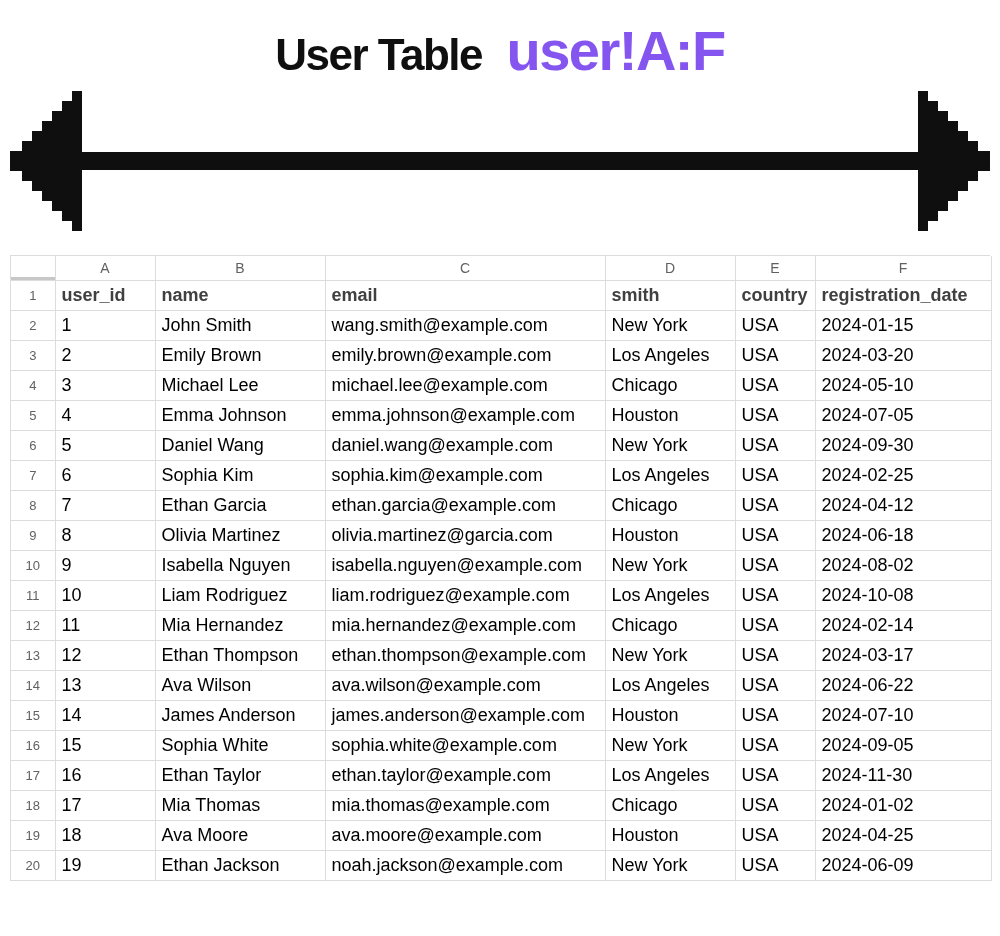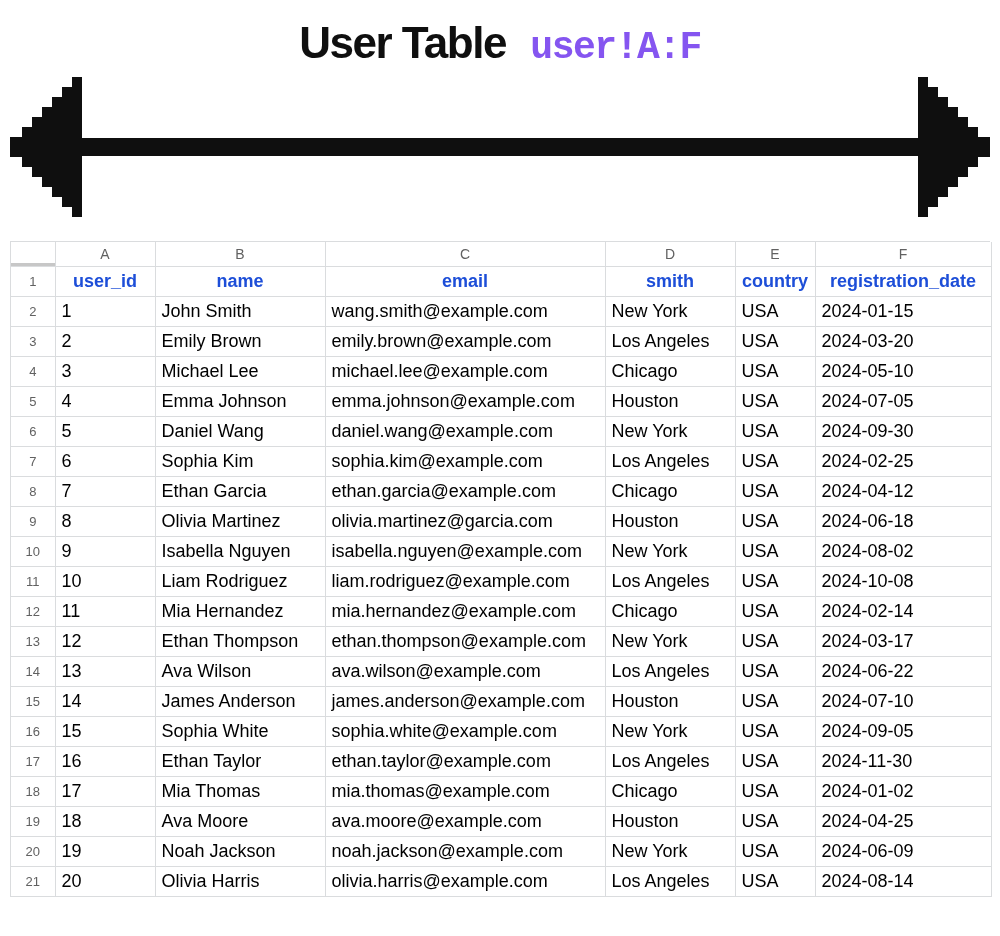--- a/index.html
+++ b/index.html
@@ -31,23 +31,23 @@
   }
   .title-main{
     font-family:Arial,Helvetica,sans-serif;
     font-weight:900;
     font-size:44px;
     letter-spacing:-1.5px;
     color:var(--black);
     display:inline;
   }
   .title-range{
-    font-family:Liberation Mono, monospace;
+    font-family:Liberation Sans, sans-serif;
     font-weight:900;
-    font-size:38px;
+    font-size:56px;
     letter-spacing:-1.5px;
     color:var(--accent);
     display:inline;
     margin-left:20px;
   }
 
   
   .arrow-wrap{
     display:flex;
     align-items:center;
@@ -168,22 +168,22 @@
     background:#ffffff;
     color:#616161;
     font-size:13px;
     text-align:center;
     font-weight:400;
     width:44px;
   }
   
   .field-head td.data{
     font-weight:700;
-    text-align:center;
-    color:#1d4ed8;
+    text-align:left;
+    color:#404040;
   }
   td.data{
     text-align:left;
     color:#000;
   }
   td.data.idcol{font-size:18px;}
 
   
   col.cRow{width:44px;}
   col.cA{width:100px;}
@@ -431,32 +431,23 @@
             <td class="data idcol">18</td>
             <td class="data ">Ava Moore</td>
             <td class="data ">ava.moore@example.com</td>
             <td class="data ">Houston</td>
             <td class="data ">USA</td>
             <td class="data ">2024-04-25</td>
           </tr>
           <tr>
             <td class="row-head">20</td>
             <td class="data idcol">19</td>
-            <td class="data ">Noah Jackson</td>
+            <td class="data ">Ethan Jackson</td>
             <td class="data ">noah.jackson@example.com</td>
             <td class="data ">New York</td>
             <td class="data ">USA</td>
             <td class="data ">2024-06-09</td>
-          </tr>
-          <tr>
-            <td class="row-head">21</td>
-            <td class="data idcol">20</td>
-            <td class="data ">Olivia Harris</td>
-            <td class="data ">olivia.harris@example.com</td>
-            <td class="data ">Los Angeles</td>
-            <td class="data ">USA</td>
-            <td class="data ">2024-08-14</td>
           </tr>
         </tbody>
     </table>
   </div>
 
 </div>
 
 </body></html>

